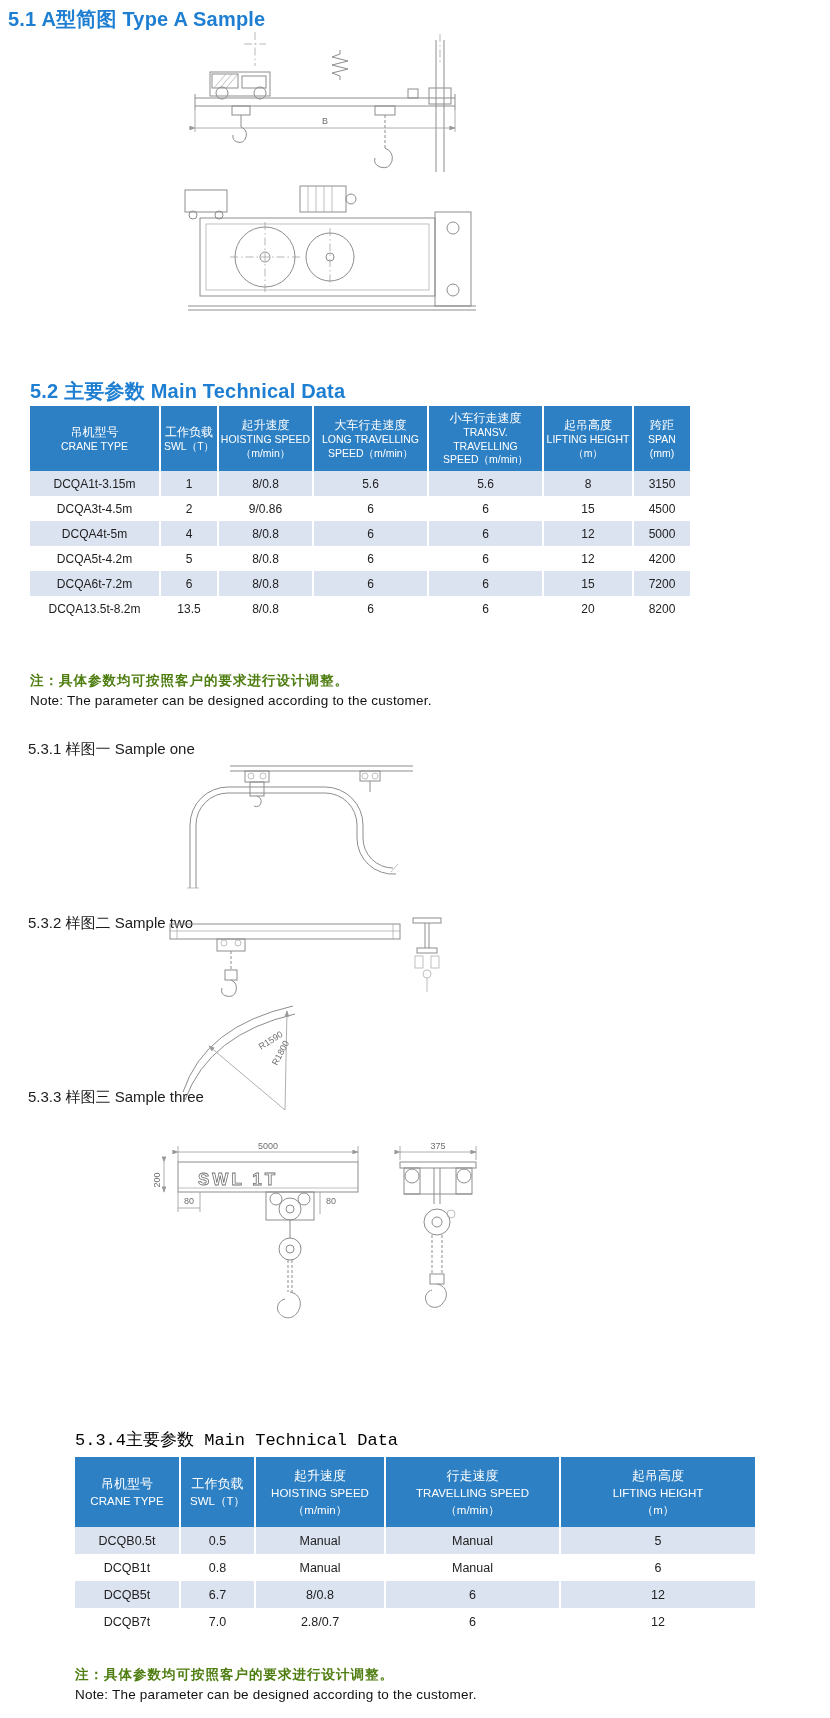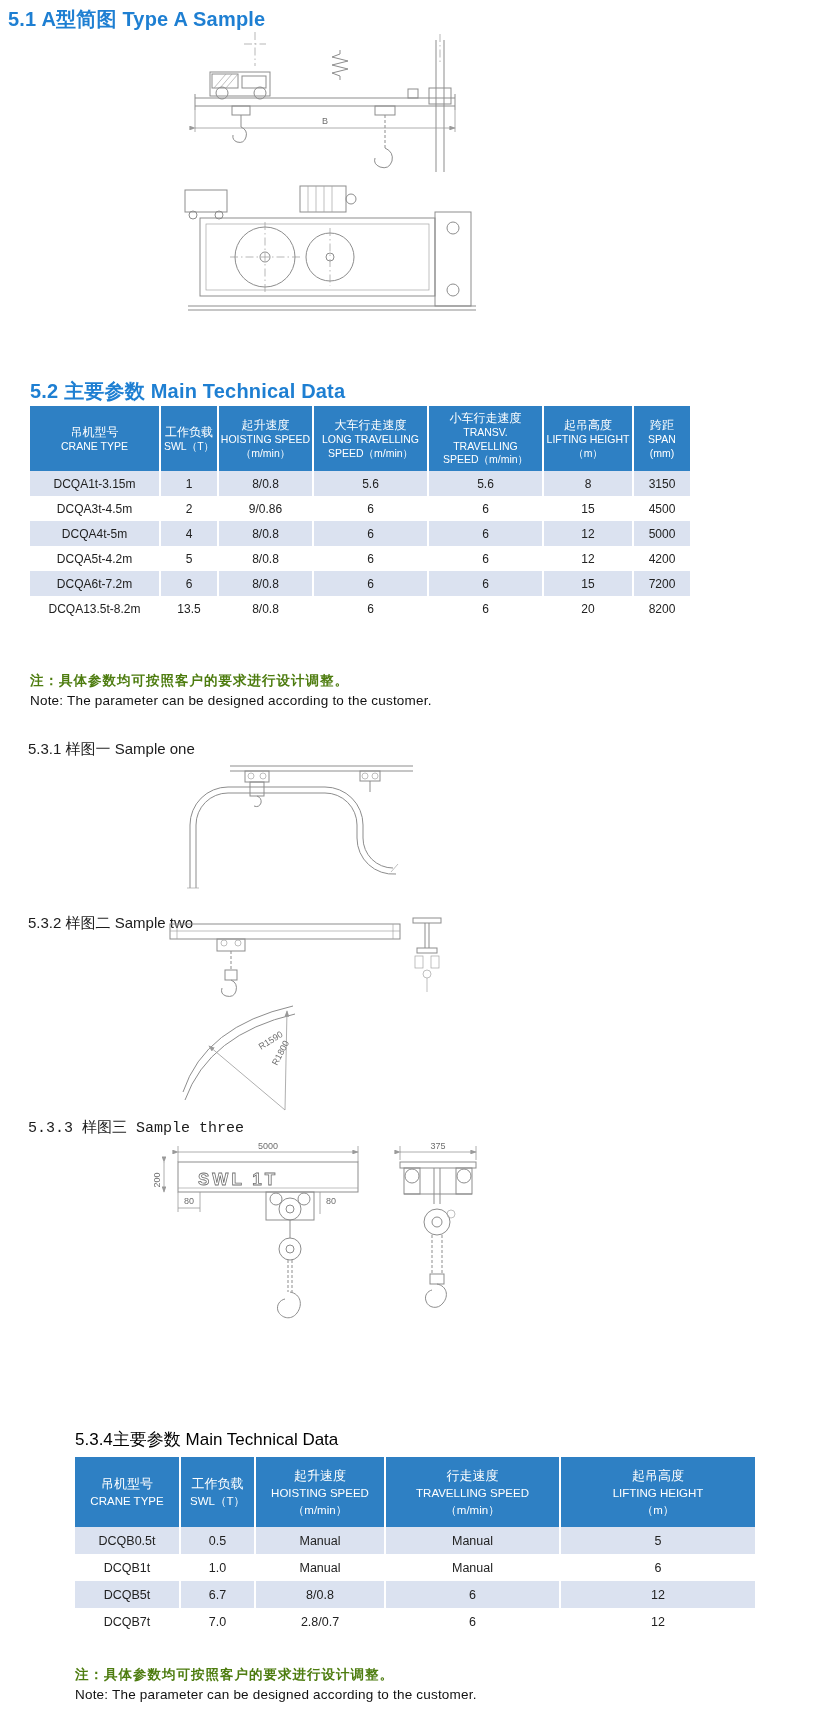--- a/index.html
+++ b/index.html
@@ -1,20 +1,20 @@
 <!DOCTYPE html>
 <html><head>
 <meta charset="utf-8">
 <style>
   html,body{margin:0;padding:0;background:#ffffff;}
   body{width:830px;height:1718px;position:relative;font-family:"Liberation Sans",sans-serif;color:#222;}
   .abs{position:absolute;}
   .h-blue{color:#1e7fd2;font-size:20px;font-weight:bold;letter-spacing:0.2px;}
   .h-sub{color:#1c1c1c;font-size:15px;font-weight:normal;}
-  .h-serif{font-family:Liberation Sans, sans-serif;font-size:17px;color:#000;font-weight:normal;}
+  .h-serif{font-family:Liberation Mono, monospace;font-size:17px;color:#000;font-weight:normal;}
   table{border-collapse:collapse;table-layout:fixed;}
   thead th{background:#2e80c4;color:#ffffff;font-weight:normal;text-align:center;
            vertical-align:middle;border-left:2px solid #ffffff;padding:4px 1px;}
   thead th:first-child{border-left:none;}
   tbody td{text-align:center;vertical-align:middle;border-left:2px solid #ffffff;
            color:#222;}
   tbody td:first-child{border-left:none;}
   tbody tr:nth-child(odd){background:#dbe2f0;}
   tbody tr:nth-child(even){background:#ffffff;}
   #tableA{width:660px;}
@@ -298,21 +298,21 @@
       <path class="ln" d="M18,178 Q40,112 128,92"></path>
       <path class="ln" d="M20,186 Q44,120 130,100"></path>
 
       <line class="dim" x1="120" y1="196" x2="44" y2="132" marker-end="url(#arrB2)"></line>
       <line class="dim" x1="120" y1="196" x2="122" y2="97" marker-end="url(#arrB2)"></line>
       <text class="dimtxt" x="96" y="136" transform="rotate(-32 96 136)">R1590</text>
       <text class="dimtxt" x="112" y="152" transform="rotate(-62 112 152)">R1800</text>
     </svg>
   </div>
 
-  <div class="abs h-sub" style="left:28px;top:1118px;font-family:Liberation Mono, monospace;">5.3.3 样图三 Sample three</div>
+  <div class="abs h-sub" style="left:28px;top:1088px;">5.3.3 样图三 Sample three</div>
 
   <div class="abs" style="left:148px;top:1142px;">
     <svg width="350" height="270" viewBox="0 0 350 270">
       <defs>
         <marker id="arrB3" markerWidth="8" markerHeight="6" refX="7" refY="3" orient="auto">
           <path d="M0,0 L8,3 L0,6 z" fill="#9a9a9a"></path>
         </marker>
       </defs>
 
       <line class="dim" x1="30" y1="10" x2="210" y2="10" marker-start="url(#arrB3)" marker-end="url(#arrB3)"></line>
@@ -411,21 +411,21 @@
       <tbody>
         <tr>
           <td>DCQB0.5t</td>
           <td>0.5</td>
           <td>Manual</td>
           <td>Manual</td>
           <td>5</td>
         </tr>
         <tr>
           <td>DCQB1t</td>
-          <td>1.0</td>
+          <td>0.8</td>
           <td>Manual</td>
           <td>Manual</td>
           <td>6</td>
         </tr>
         <tr>
           <td>DCQB5t</td>
           <td>6.7</td>
           <td>8/0.8</td>
           <td>6</td>
           <td>12</td>

